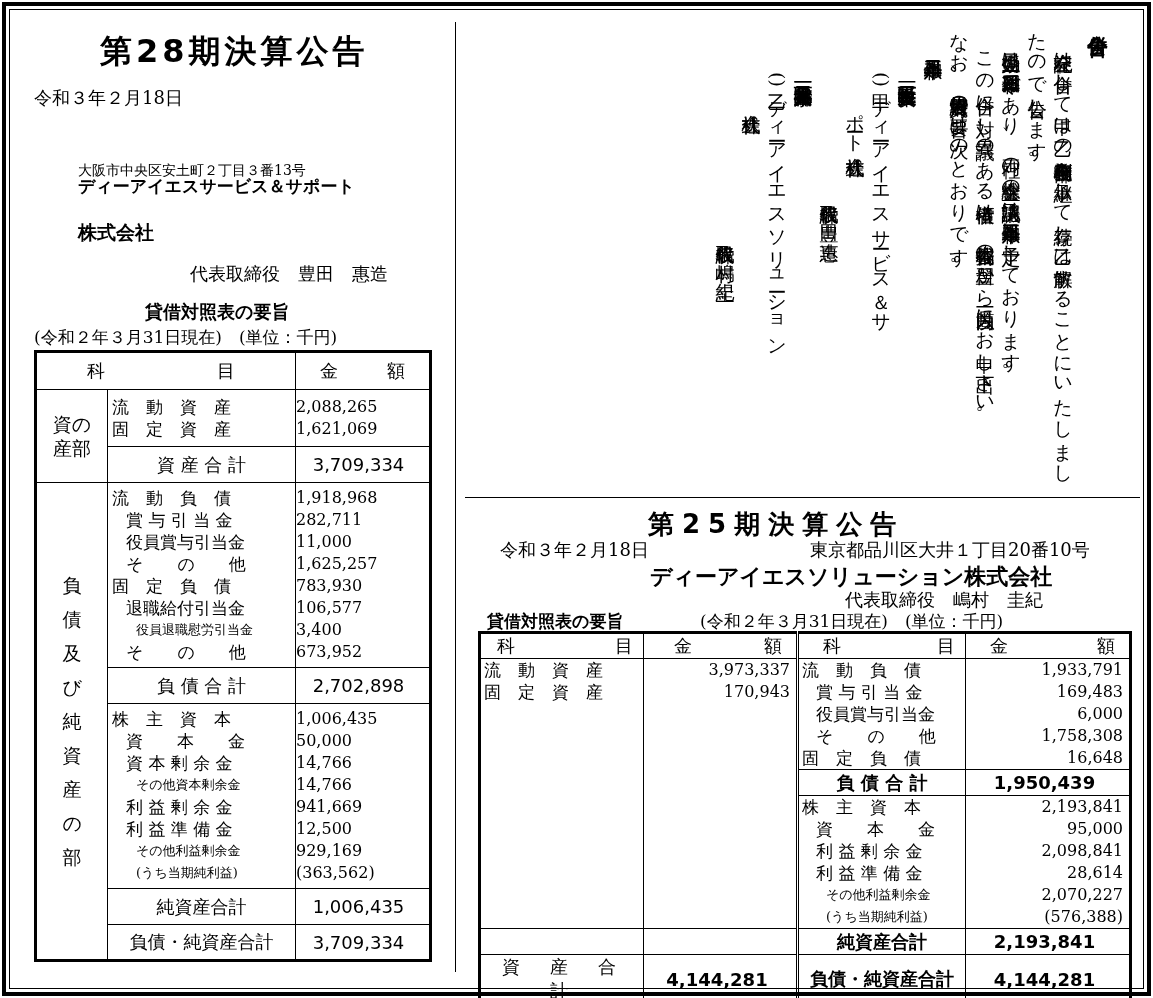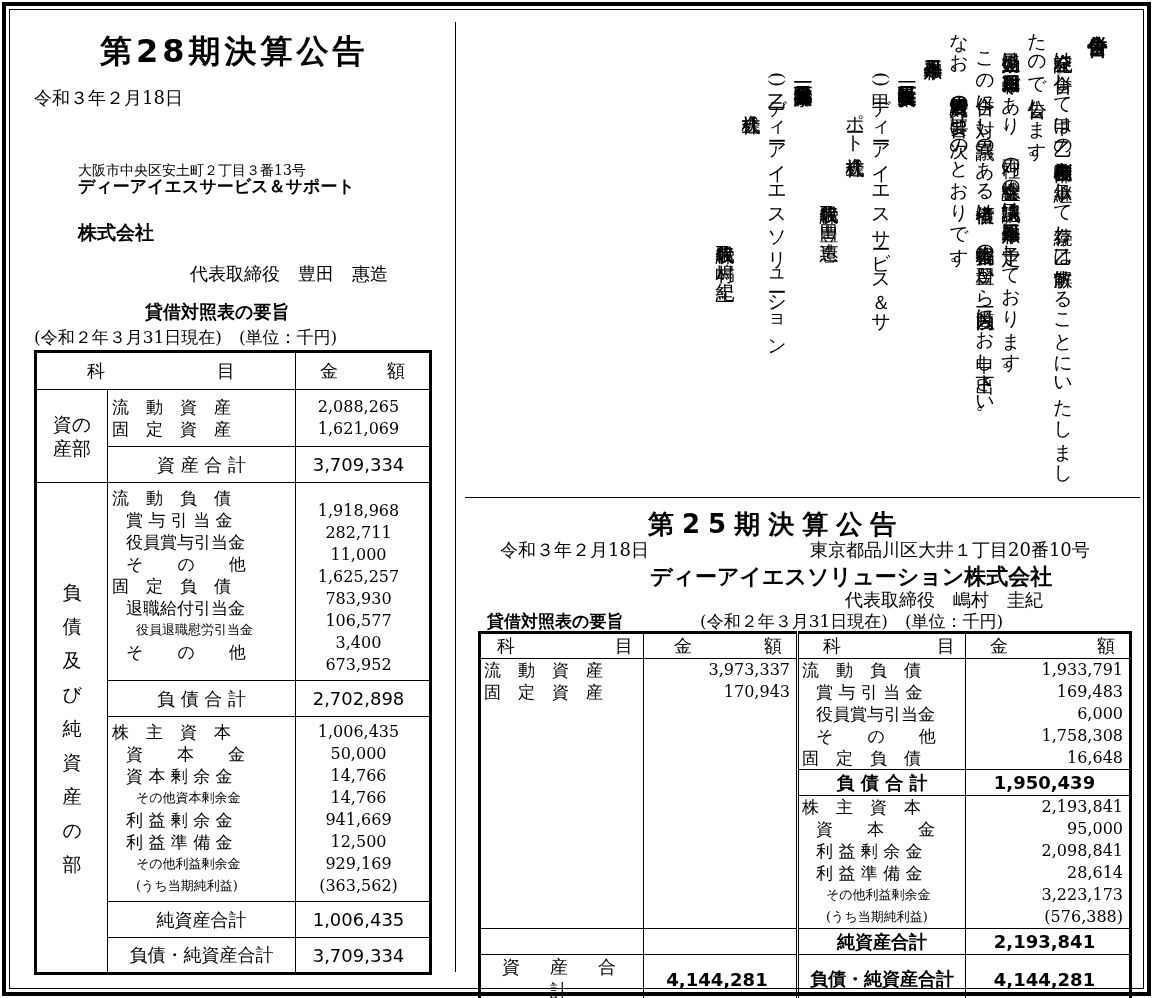--- a/index.html
+++ b/index.html
@@ -21,21 +21,21 @@
   .l-rep { left: 190px; top: 262px; font-size: 18px; }
   .l-bs-title { left: 145px; top: 300px; font-size: 18px; }
   .l-bs-sub { left: 34px; top: 326px; font-size: 17px; }
 
   table { border-collapse: collapse; position: absolute; }
   .lt { left: 34px; top: 350px; width: 398px; border: 3px solid #000; font-size: 17px; }
   .lt td, .lt th { border: 1px solid #000; vertical-align: top; font-weight: normal; }
   .lt .hdr td { height: 38px; vertical-align: middle; text-align: center; font-size: 18px; }
   .lt .sec { width: 72px; text-align: center; vertical-align: middle; font-size: 19px; }
   .lt .itm { width: 188px; padding-left: 4px; line-height: 22px; }
-  .lt .amt { text-align: center; padding-right: 8px; line-height: 22px; font-size: 16px; }
+  .lt .amt { text-align: left; padding-right: 8px; line-height: 22px; font-size: 16px; }
   .lt .tot { height: 36px; vertical-align: middle; text-align: center; font-size: 18px; }
   .lt .tot-amt { vertical-align: middle; text-align: center; padding-right: 8px; font-size: 18px; }
   .ln { display: block; }
   .ind1 { padding-left: 14px; }
   .ind2 { padding-left: 24px; font-size: 13px; }
 
   
   .vtext { position: absolute; top: 20px; height: 470px; writing-mode: vertical-rl; font-size: 19px; line-height: 26px; }
   .merge-block { right: 42px; width: 420px; }
 
@@ -116,21 +116,21 @@
       <td class="itm" style="padding-top:4px;padding-bottom:4px;">
         <span class="ln">流　動　負　債</span>
         <span class="ln ind1">賞 与 引 当 金</span>
         <span class="ln ind1">役員賞与引当金</span>
         <span class="ln ind1">そ　　の　　他</span>
         <span class="ln">固　定　負　債</span>
         <span class="ln ind1">退職給付引当金</span>
         <span class="ln ind2">役員退職慰労引当金</span>
         <span class="ln ind1">そ　　の　　他</span>
       </td>
-      <td class="amt" style="padding-top:17px;padding-bottom:4px;">
+      <td class="amt" style="padding-top:4px;padding-bottom:4px;">
         <span class="ln">1,918,968</span>
         <span class="ln">282,711</span>
         <span class="ln">11,000</span>
         <span class="ln">1,625,257</span>
         <span class="ln">783,930</span>
         <span class="ln">106,577</span>
         <span class="ln">3,400</span>
         <span class="ln">673,952</span>
       </td>
     </tr>
@@ -261,21 +261,21 @@
         <span class="ln ind1">利 益 剰 余 金</span>
         <span class="ln ind1">利 益 準 備 金</span>
         <span class="ln ind2">その他利益剰余金</span>
         <span class="ln ind2">(うち当期純利益)</span>
       </td>
       <td class="amt">
         <span class="ln">2,193,841</span>
         <span class="ln">95,000</span>
         <span class="ln">2,098,841</span>
         <span class="ln">28,614</span>
-        <span class="ln">3,223,173</span>
+        <span class="ln">2,070,227</span>
         <span class="ln">(576,388)</span>
       </td>
     </tr>
     <tr>
       <td style="border-bottom:none;border-top:none;"></td>
       <td style="border-bottom:none;border-top:none;"></td>
       <td class="tot sans dbl">純資産合計</td>
       <td class="tot-amt sans">2,193,841</td>
     </tr>
     <tr>

